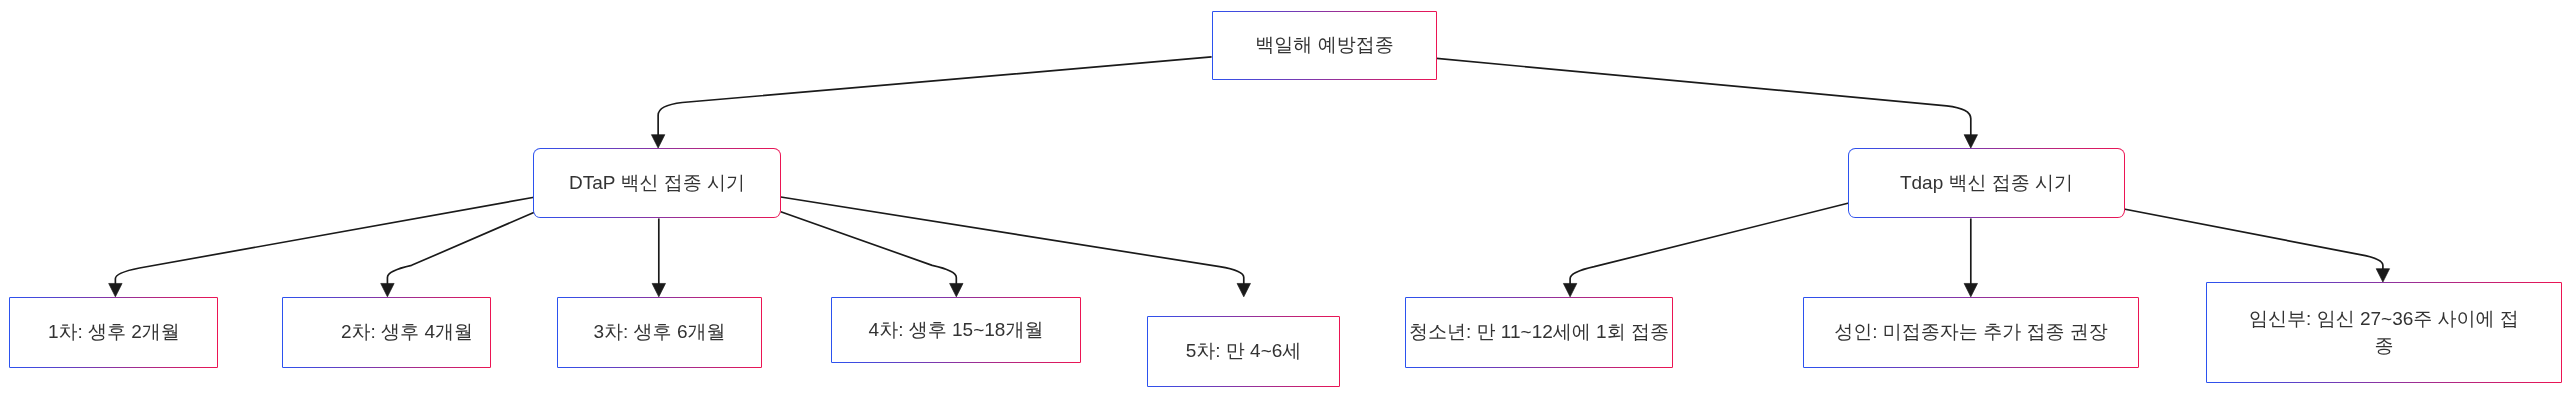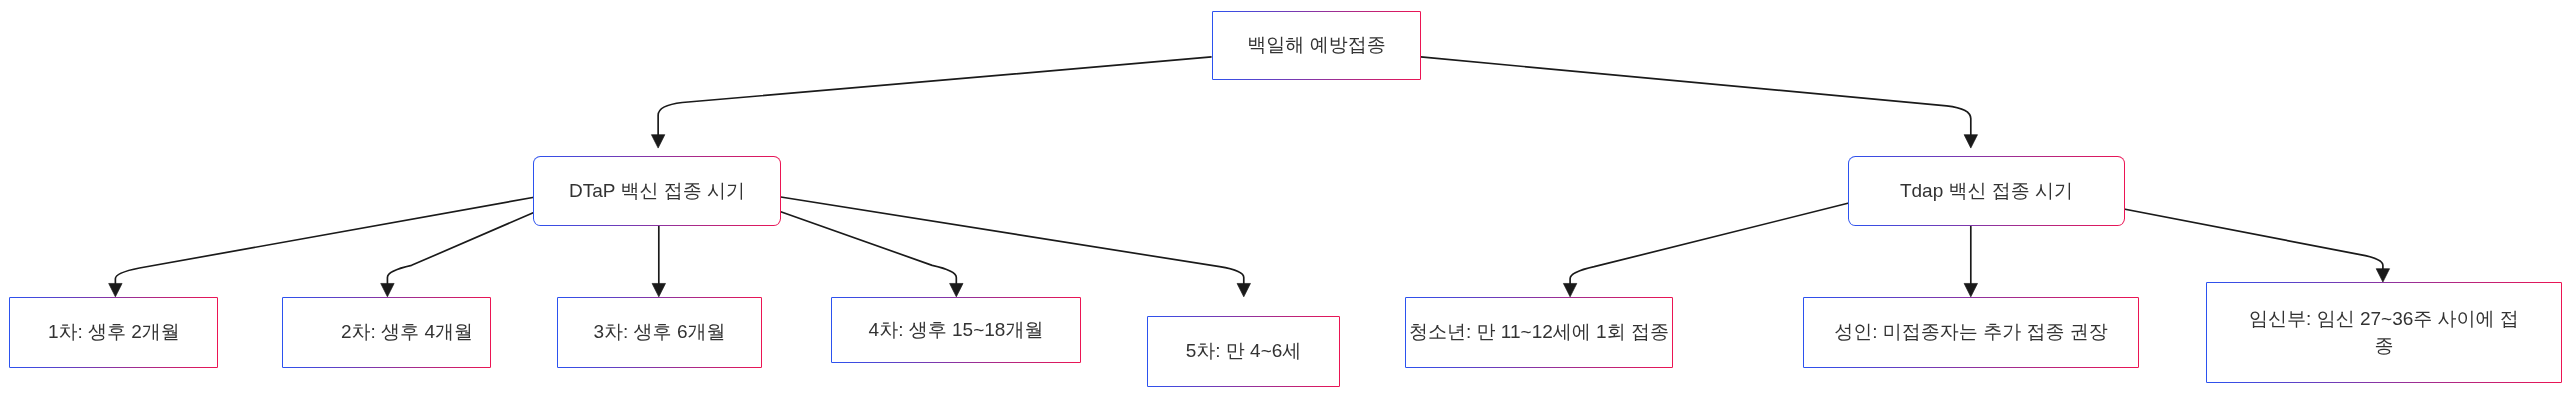--- a/index.html
+++ b/index.html
@@ -45,21 +45,21 @@
     text-align: center;
     color: var(--text);
     font-size: 19px;
     line-height: 1.42;
     background:
       linear-gradient(var(--node-fill), var(--node-fill)) padding-box,
       linear-gradient(90deg, var(--border-gradient-start), var(--border-gradient-end)) border-box;
     border: 1.7px solid transparent;
     border-radius: 1.3px;
   }
-  .node.rounded { border-radius: 7.4px; margin-top: 8px; }
+  .node.rounded { border-radius: 7.4px; }
   .node .label { white-space: nowrap; }
   .node.wrap .label { white-space: normal; width: 288px; }
 </style>
 </head>
 <body>
 
 <div class="canvas">
 
   <svg class="edges" viewBox="0 0 3840 588" xmlns="http://www.w3.org/2000/svg">
 
@@ -87,21 +87,21 @@
     <path d="M 2757 303 L 2377 398 Q 2341 406 2341 416 L 2341 425"></path>
     <polygon points="2331,423 2351,423 2341,443"></polygon>
 
     <path d="M 2939 326 L 2939 425"></path>
     <polygon points="2929,423 2949,423 2939,443"></polygon>
 
     <path d="M 3121 303 L 3520 380 Q 3554 386 3554 396 L 3554 403"></path>
     <polygon points="3544,401 3564,401 3554,421"></polygon>
   </svg>
 
-  <div class="node rect" style="left:1212px; top:10.7px; width:209px; height:69px;">
+  <div class="node rect" style="left:1212px; top:10.7px; width:225px; height:69px;">
     <span class="label">백일해 예방접종</span>
   </div>
 
   <div class="node rounded" style="left:533px; top:148px; width:248px; height:70px;">
     <span class="label">DTaP 백신 접종 시기</span>
   </div>
 
   <div class="node rounded" style="left:1848px; top:148px; width:277px; height:70px;">
     <span class="label">Tdap 백신 접종 시기</span>
   </div>

